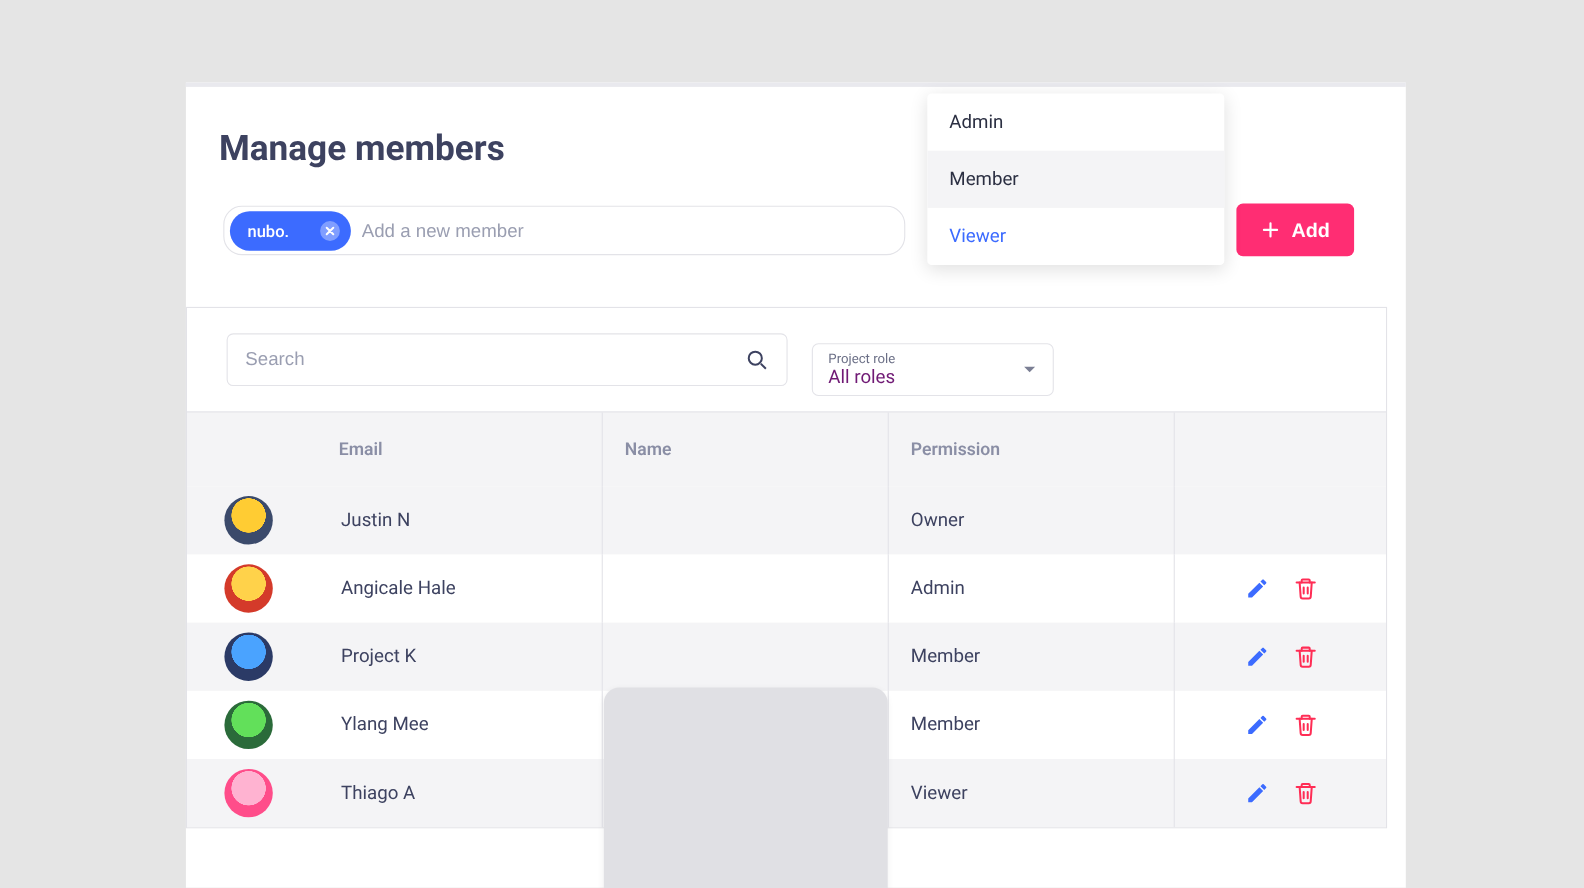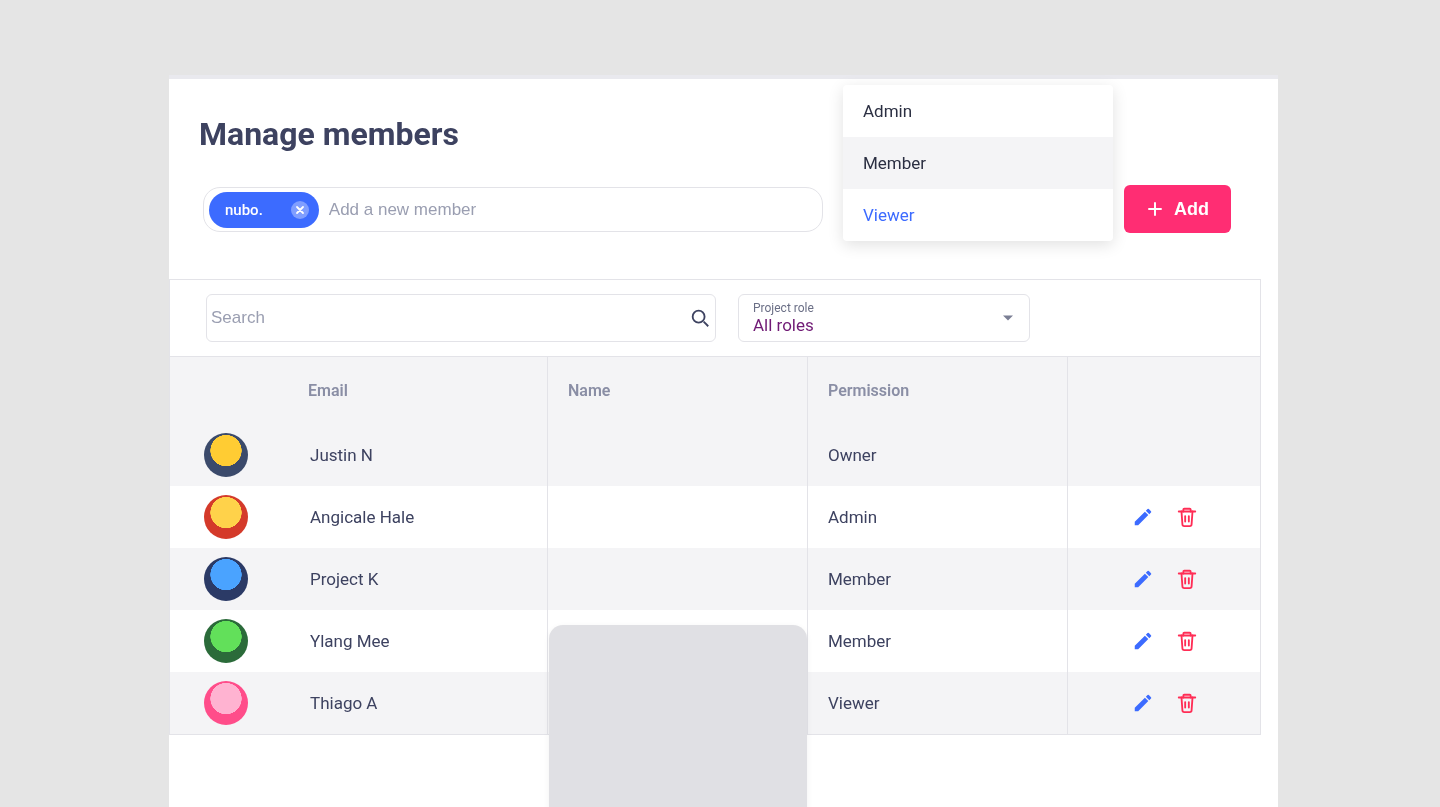--- a/index.html
+++ b/index.html
@@ -125,37 +125,38 @@
     padding: 14px 36px;
     background: #fff;
   }
   .search-box {
     width: 510px;
     height: 48px;
     border: 1px solid #e3e3e8;
     border-radius: 6px;
     display: flex;
     align-items: center;
-    padding: 0 4px;
+    padding: 0 16px;
   }
   .search-box input {
     flex: 1; border: none; outline: none;
     font-size: 17px; color: #3d4260;
   }
   .search-box input::placeholder { color: #9a9eb1; }
   .search-box svg { width: 22px; height: 22px; color: #3d4260; }
 
   .role-filter {
-    width: 292px;
+    width: 220px;
     height: 48px;
     border: 1px solid #e3e3e8;
     border-radius: 6px;
     position: relative;
     padding: 6px 14px 0;
     cursor: pointer;
+    margin-top: 18px;
   }
   .role-filter .flabel {
     font-size: 12px;
     color: #6b6f86;
   }
   .role-filter .fval {
     font-size: 17px;
     color: #701a75;
   }
   .role-filter .caret {

